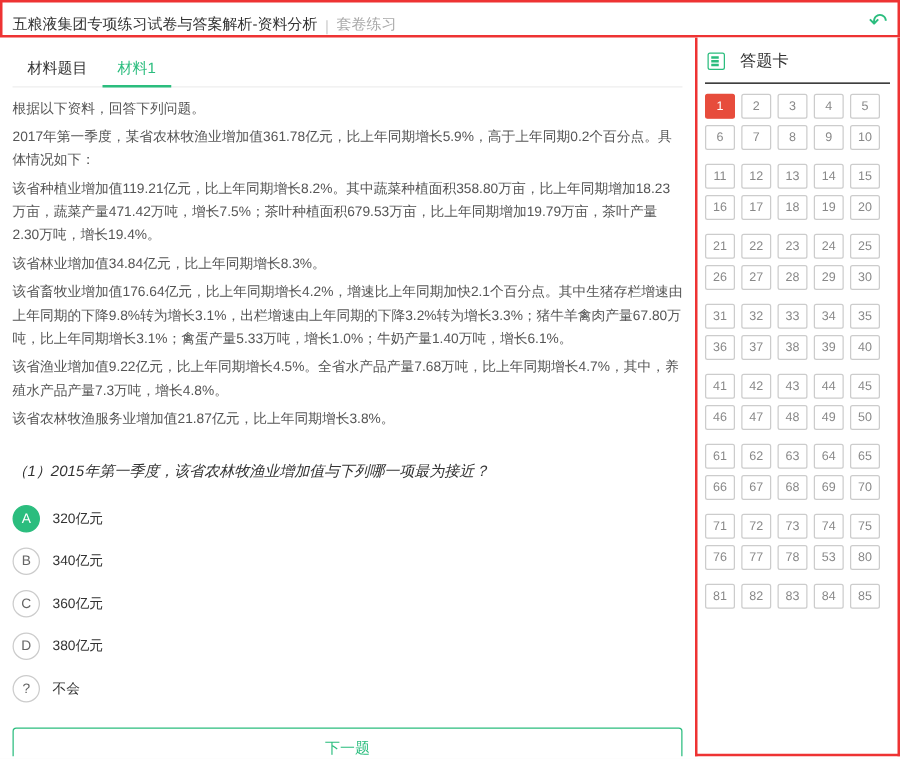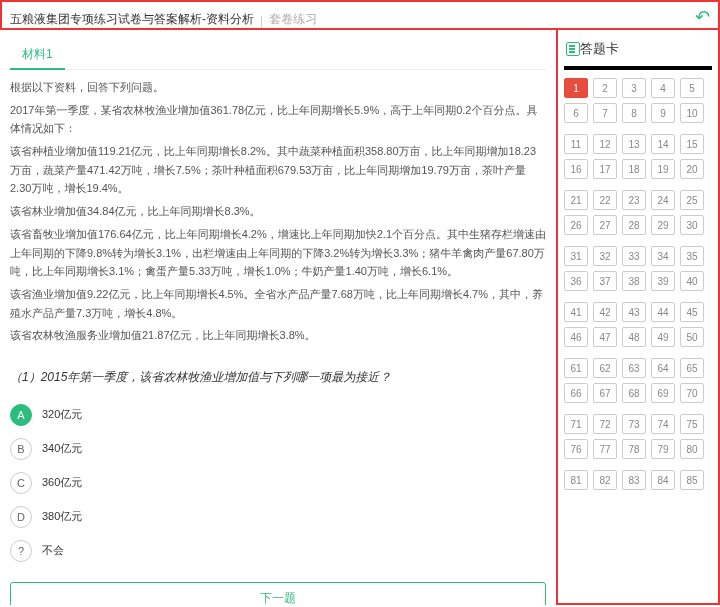--- a/index.html
+++ b/index.html
@@ -23,21 +23,21 @@
   .q-tools { margin-left:auto; display:flex; gap:10px; color:#999; font-size:11px; }
   .q-tool { display:flex; align-items:center; gap:2px; }
   .question { margin-top:24px; font-size:12px; color:#333;font-style:italic; }
   .options { margin-top:12px; }
   .option { display:flex; align-items:center; gap:10px; padding:6px 0; }
   .opt-letter { width:22px; height:22px; border:1px solid #ccc; border-radius:50%; display:flex; align-items:center; justify-content:center; font-size:11px; color:#666; }
   .opt-letter.sel { background:#2bbd7e; color:#fff; border-color:#2bbd7e; }
   .opt-text { font-size:11px; color:#333; }
   .next-btn { margin-top:14px; border:1px solid #2bbd7e; color:#2bbd7e; text-align:center; padding:7px 0; border-radius:3px; font-size:12px; width:100%; }
   .sidebar { width:164px; border:2px solid #e33; border-top:none; padding:6px 6px 0 6px; background:#fff; overflow-y:auto; }
-  .ans-title { display:flex; align-items:center; gap:0; font-size:13px; color:#333; padding:4px 2px 8px 2px; border-bottom:4px solid #000000; }
+  .ans-title { display:flex; align-items:center; gap:12px; font-size:13px; color:#333; padding:4px 2px 8px 2px; border-bottom:1px solid #000000; }
   .ans-icon { width:14px; height:14px; border:1.5px solid #2bbd7e; border-radius:2px; position:relative; }
   .ans-icon::after { content:""; position:absolute; left:2px; top:2px; width:6px; height:1.5px; background:#2bbd7e; box-shadow:0 3px 0 #2bbd7e, 0 6px 0 #2bbd7e; }
   .grid { display:flex; flex-wrap:wrap; gap:5px; padding-top:8px; }
   .grid-group { display:flex; flex-wrap:wrap; gap:5px; width:100%; margin-bottom:6px; }
   .cell { width:24px; height:20px; border:1px solid #ccc; border-radius:2px; display:flex; align-items:center; justify-content:center; font-size:10px; color:#888; }
   .cell.current { background:#e74c3c; border-color:#e74c3c; color:#fff; }
 </style>
 </head>
 <body>
 <div class="page">
@@ -45,20 +45,21 @@
 <div class="topbar">
   <span class="title">五粮液集团专项练习试卷与答案解析-资料分析</span>
   <span class="divider">|</span>
   <span class="sub">套卷练习</span>
   <span class="back-icon">↶</span>
 </div>
 
 <div class="body">
   <div class="main">
     <div class="tabs">
+      <div class="tab">材料题目</div>
       <div class="tab active">材料1</div>
     </div>
     <div class="material">
       <p>根据以下资料，回答下列问题。</p>
       <p>2017年第一季度，某省农林牧渔业增加值361.78亿元，比上年同期增长5.9%，高于上年同期0.2个百分点。具体情况如下：</p>
       <p>该省种植业增加值119.21亿元，比上年同期增长8.2%。其中蔬菜种植面积358.80万亩，比上年同期增加18.23万亩，蔬菜产量471.42万吨，增长7.5%；茶叶种植面积679.53万亩，比上年同期增加19.79万亩，茶叶产量2.30万吨，增长19.4%。</p>
       <p>该省林业增加值34.84亿元，比上年同期增长8.3%。</p>
       <p>该省畜牧业增加值176.64亿元，比上年同期增长4.2%，增速比上年同期加快2.1个百分点。其中生猪存栏增速由上年同期的下降9.8%转为增长3.1%，出栏增速由上年同期的下降3.2%转为增长3.3%；猪牛羊禽肉产量67.80万吨，比上年同期增长3.1%；禽蛋产量5.33万吨，增长1.0%；牛奶产量1.40万吨，增长6.1%。</p>
       <p>该省渔业增加值9.22亿元，比上年同期增长4.5%。全省水产品产量7.68万吨，比上年同期增长4.7%，其中，养殖水产品产量7.3万吨，增长4.8%。</p>
       <p>该省农林牧渔服务业增加值21.87亿元，比上年同期增长3.8%。</p>
@@ -173,21 +174,21 @@
           </div>
           <div class="grid-group">
             <div class="cell">71</div>
             <div class="cell">72</div>
             <div class="cell">73</div>
             <div class="cell">74</div>
             <div class="cell">75</div>
             <div class="cell">76</div>
             <div class="cell">77</div>
             <div class="cell">78</div>
-            <div class="cell">79</div>
+            <div class="cell">53</div>
             <div class="cell">80</div>
           </div>
           <div class="grid-group">
             <div class="cell">81</div>
             <div class="cell">82</div>
             <div class="cell">83</div>
             <div class="cell">84</div>
             <div class="cell">85</div>
           </div>
         </div>

